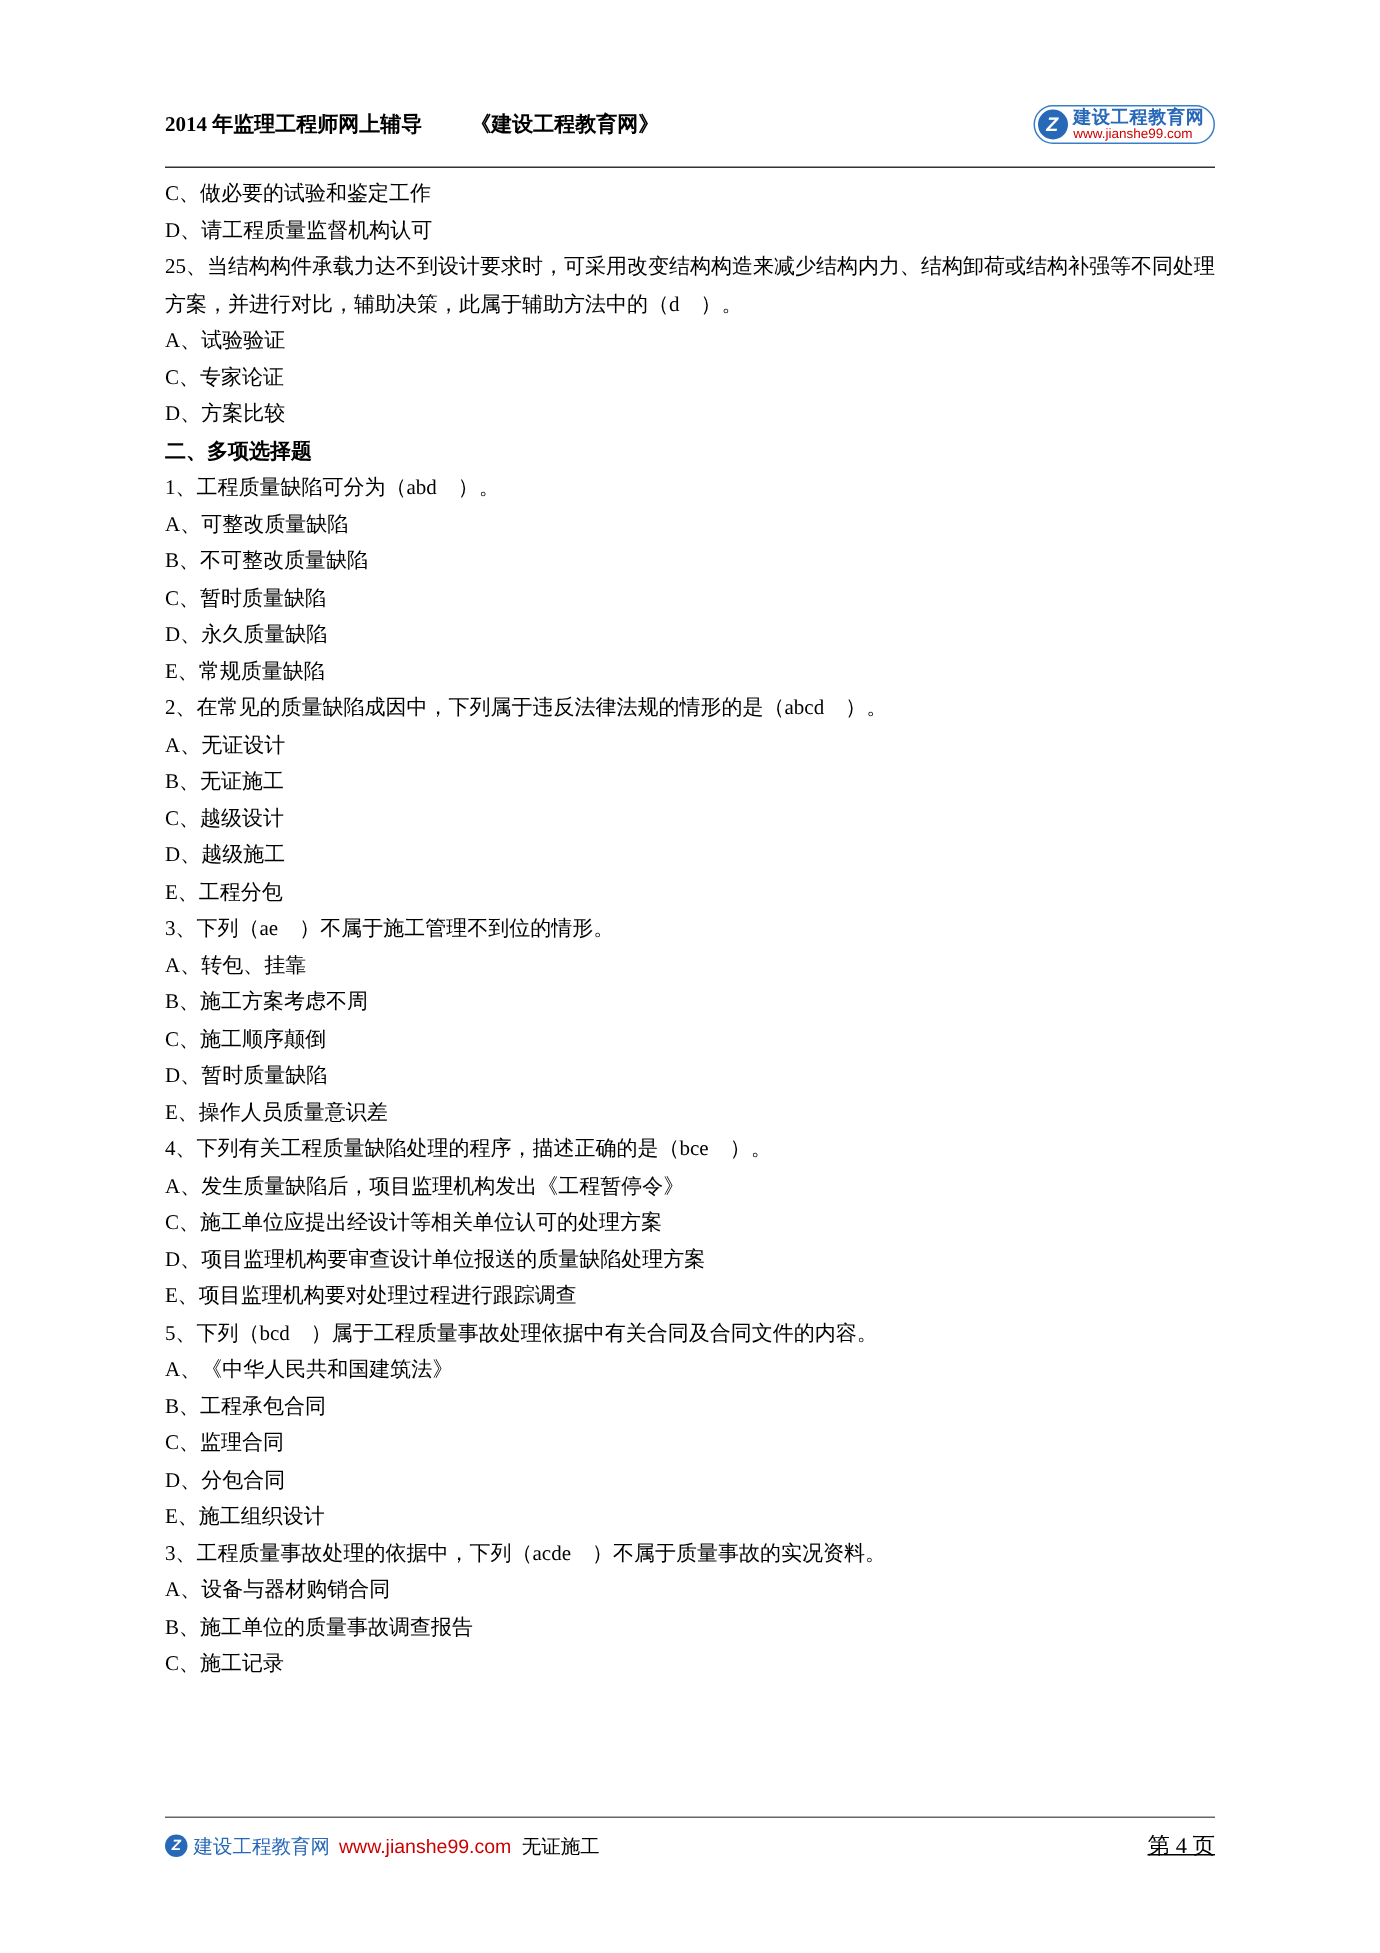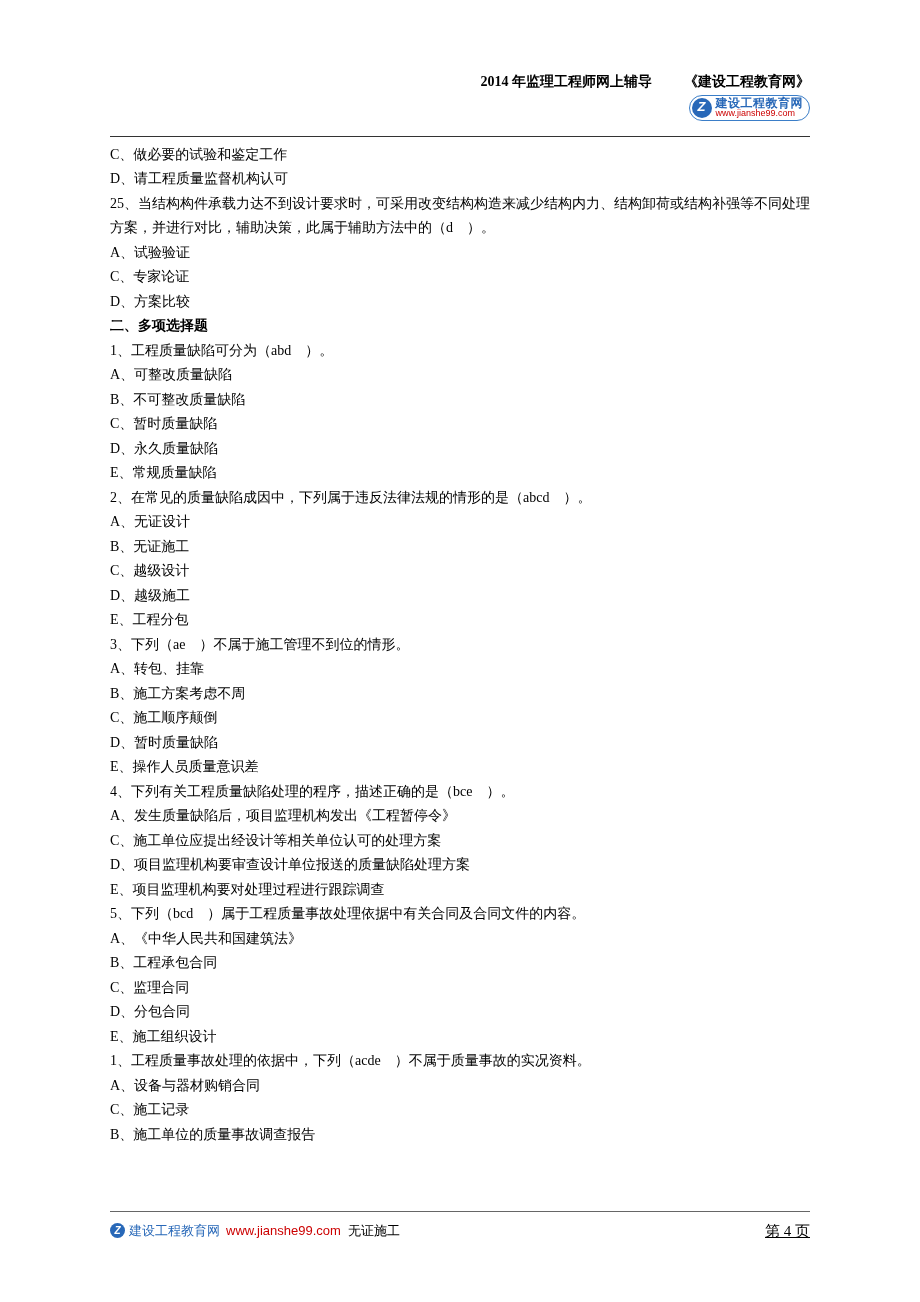--- a/index.html
+++ b/index.html
@@ -14,21 +14,20 @@
       position: relative;
       padding: 70px 110px 70px 110px;
     }
     .header {
       display: flex;
       justify-content: space-between;
       align-items: flex-end;
       border-bottom: 1.5px solid #333;
       padding-bottom: 15px;
       margin-bottom: 6px;
-      flex-direction: column;
     }
     .header-left {
       font-weight: bold;
       font-size: 14px;
       display: flex;
       gap: 32px;
       align-items: baseline;
     }
     .logo {
       display: flex;
@@ -170,24 +169,24 @@
   <p>A、发生质量缺陷后，项目监理机构发出《工程暂停令》</p>
   <p>C、施工单位应提出经设计等相关单位认可的处理方案</p>
   <p>D、项目监理机构要审查设计单位报送的质量缺陷处理方案</p>
   <p>E、项目监理机构要对处理过程进行跟踪调查</p>
   <p>5、下列（bcd ）属于工程质量事故处理依据中有关合同及合同文件的内容。</p>
   <p>A、《中华人民共和国建筑法》</p>
   <p>B、工程承包合同</p>
   <p>C、监理合同</p>
   <p>D、分包合同</p>
   <p>E、施工组织设计</p>
-  <p>1、工程质量事故处理的依据中，下列（acde ）不属于质量事故的实况资料。</p>
+  <p>3、工程质量事故处理的依据中，下列（acde ）不属于质量事故的实况资料。</p>
   <p>A、设备与器材购销合同</p>
+  <p>B、施工单位的质量事故调查报告</p>
   <p>C、施工记录</p>
-  <p>B、施工单位的质量事故调查报告</p>
 </div>
 
 <div class="footer">
   <div class="footer-left">
     <span class="footer-icon">Z</span>
     <span class="footer-site">建设工程教育网</span>
     <span class="footer-url">www.jianshe99.com</span>
     <span>无证施工</span>
   </div>
   <div class="footer-right">第 4 页</div>

